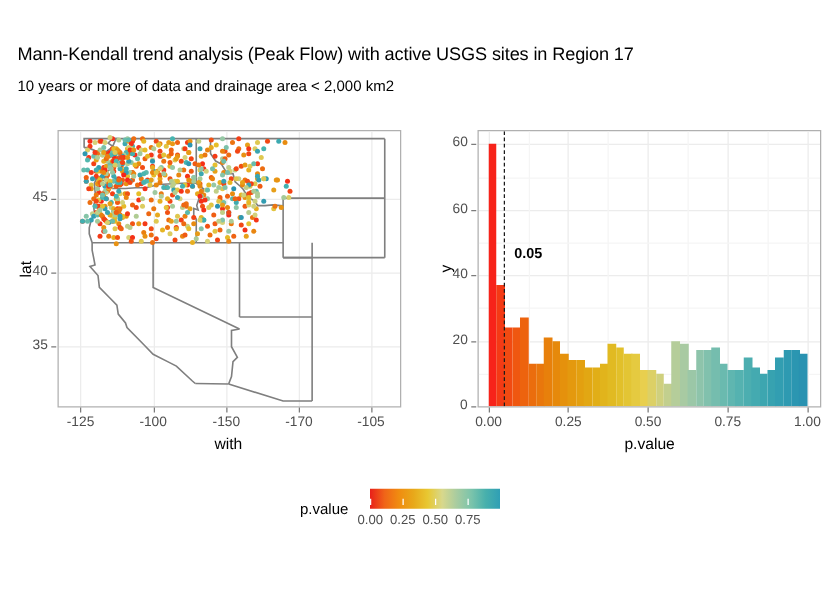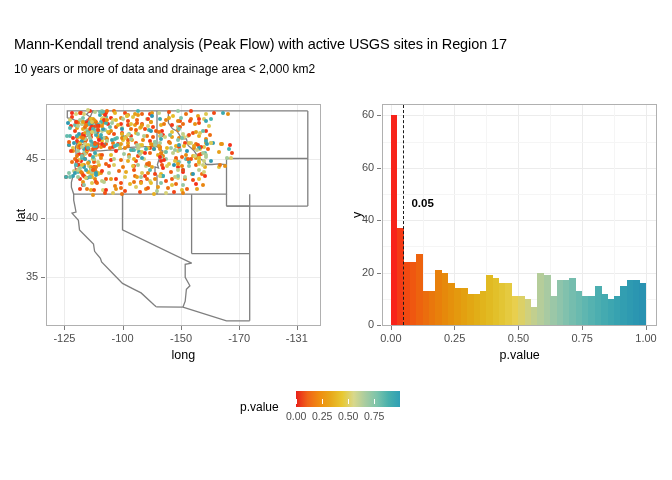--- a/index.html
+++ b/index.html
@@ -757,31 +757,31 @@
   <div id="map-xticks">
       <div class="tick x" style="left: 64.4255px; top: 326px;"></div>
       <div class="ticklabel" style="left: 53.4255px; top: 332px;">-125</div>
       <div class="tick x" style="left: 122.511px; top: 326px;"></div>
       <div class="ticklabel" style="left: 111.511px; top: 332px;">-100</div>
       <div class="tick x" style="left: 180.596px; top: 326px;"></div>
       <div class="ticklabel" style="left: 170.096px; top: 332px;">-150</div>
       <div class="tick x" style="left: 238.681px; top: 326px;"></div>
       <div class="ticklabel" style="left: 228.181px; top: 332px;">-170</div>
       <div class="tick x" style="left: 296.766px; top: 326px;"></div>
-      <div class="ticklabel" style="left: 285.766px; top: 332px;">-131</div>
+      <div class="ticklabel" style="left: 285.766px; top: 332px;">-105</div>
     </div>
   <div id="map-yticks">
       <div class="tick y" style="left: 41px; top: 277.432px;"></div>
       <div class="ticklabel" style="top: 270.432px; left: 26px;">35</div>
       <div class="tick y" style="left: 41px; top: 217.973px;"></div>
       <div class="ticklabel" style="top: 210.973px; left: 26px;">40</div>
       <div class="tick y" style="left: 41px; top: 158.514px;"></div>
       <div class="ticklabel" style="top: 151.514px; left: 26px;">45</div>
     </div>
-  <div class="axistitle" id="map-xtitle" style="top: 348px; left: 171.5px;">long</div>
+  <div class="axistitle" id="map-xtitle" style="top: 348px; left: 171.5px;">with</div>
   <div class="axistitle vert" id="map-ytitle" style="left: 14px; top: 221.5px;">lat</div>
 
   <div class="panel" id="hist-panel">
     <div id="hist-grid">
         <div class="gridline v" style="left: 7.65421px; top: 0px; height: 220px;"></div>
         <div class="gridline v" style="left: 71.4393px; top: 0px; height: 220px;"></div>
         <div class="gridline v" style="left: 135.224px; top: 0px; height: 220px;"></div>
         <div class="gridline v" style="left: 199.009px; top: 0px; height: 220px;"></div>
         <div class="gridline v" style="left: 262.794px; top: 0px; height: 220px;"></div>
         <div class="gridline h" style="left: 0px; top: 220px; width: 273px;"></div>

